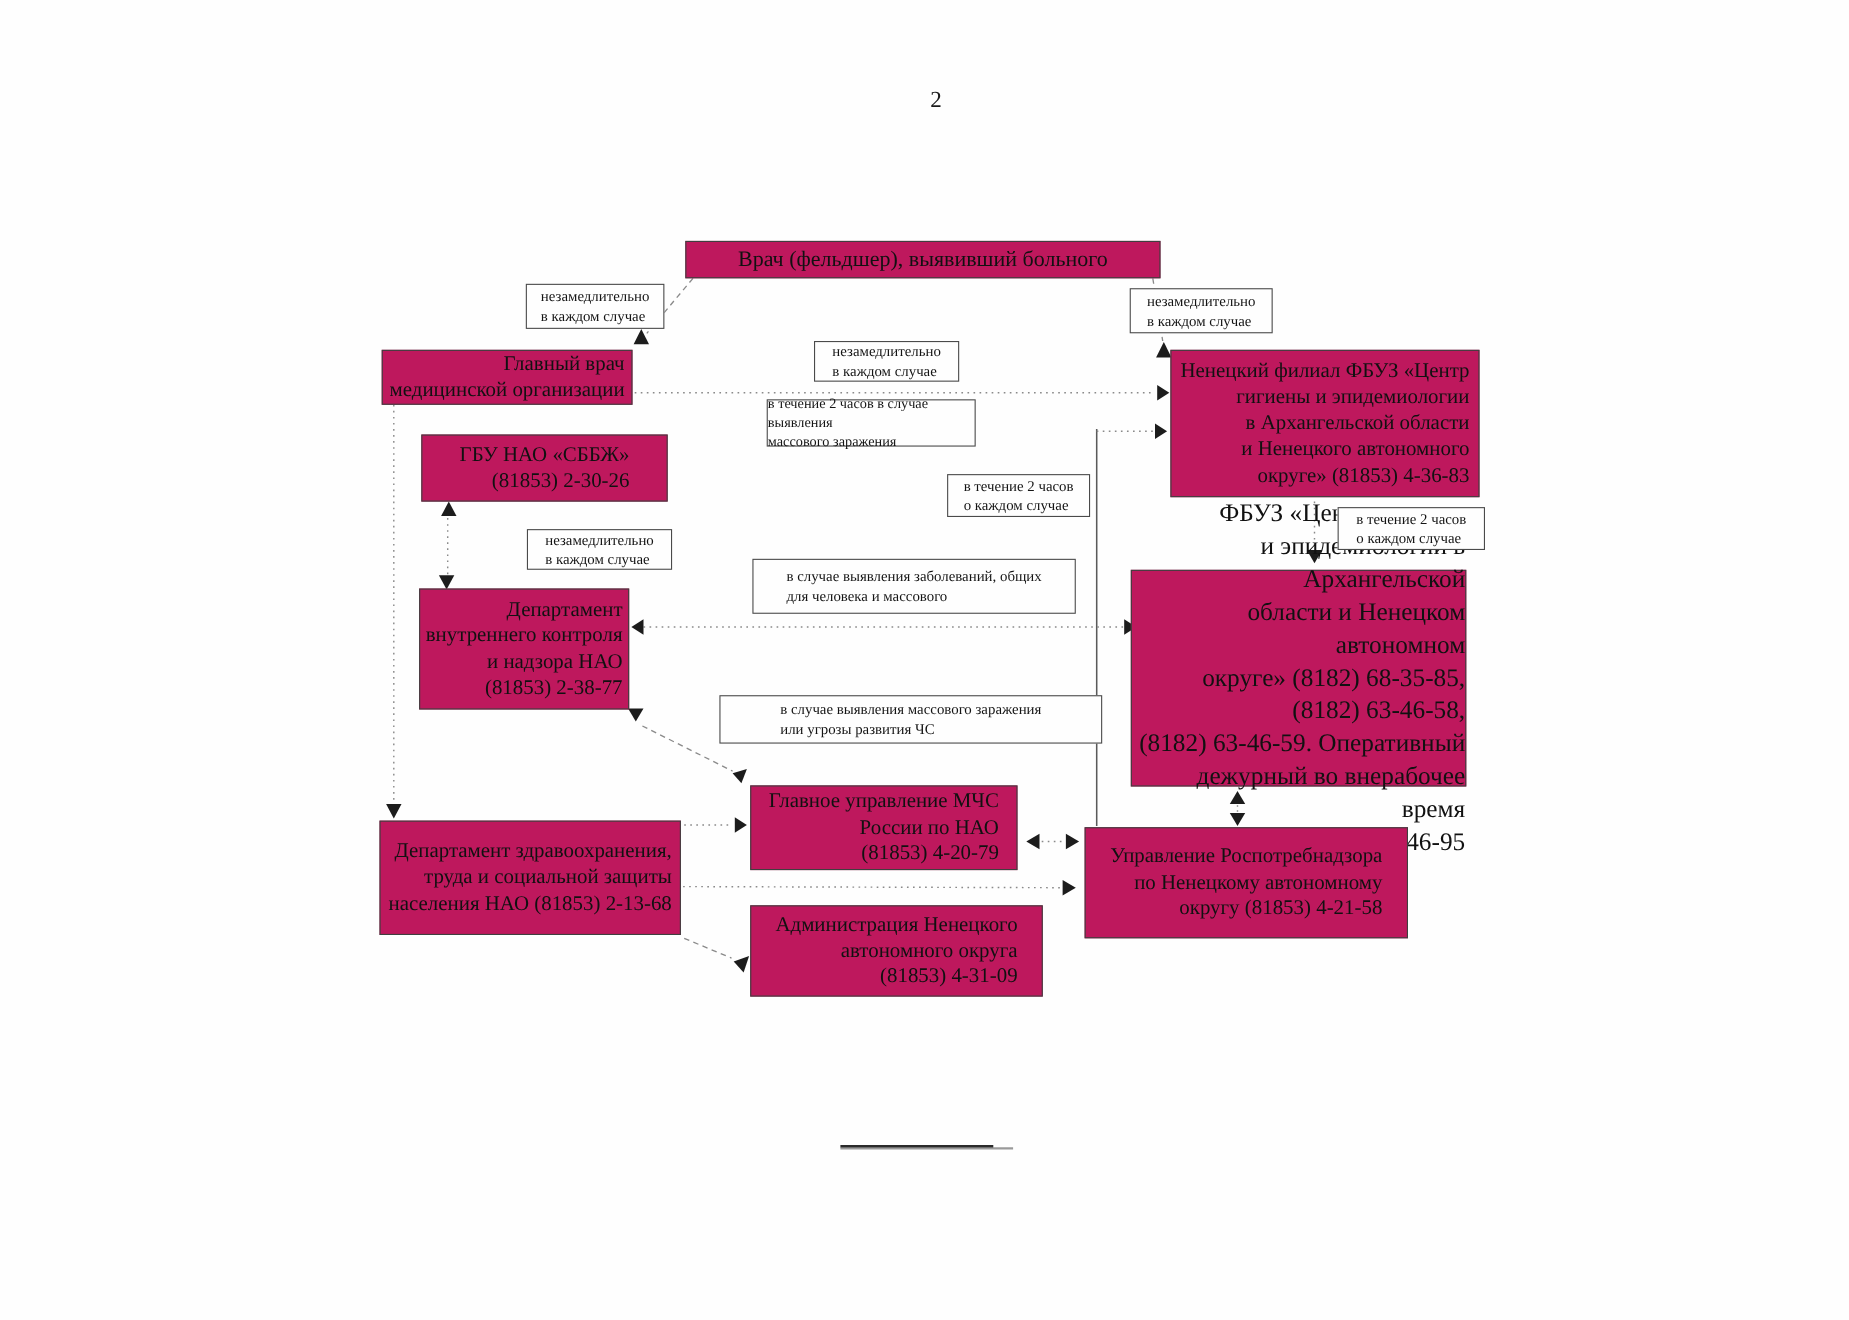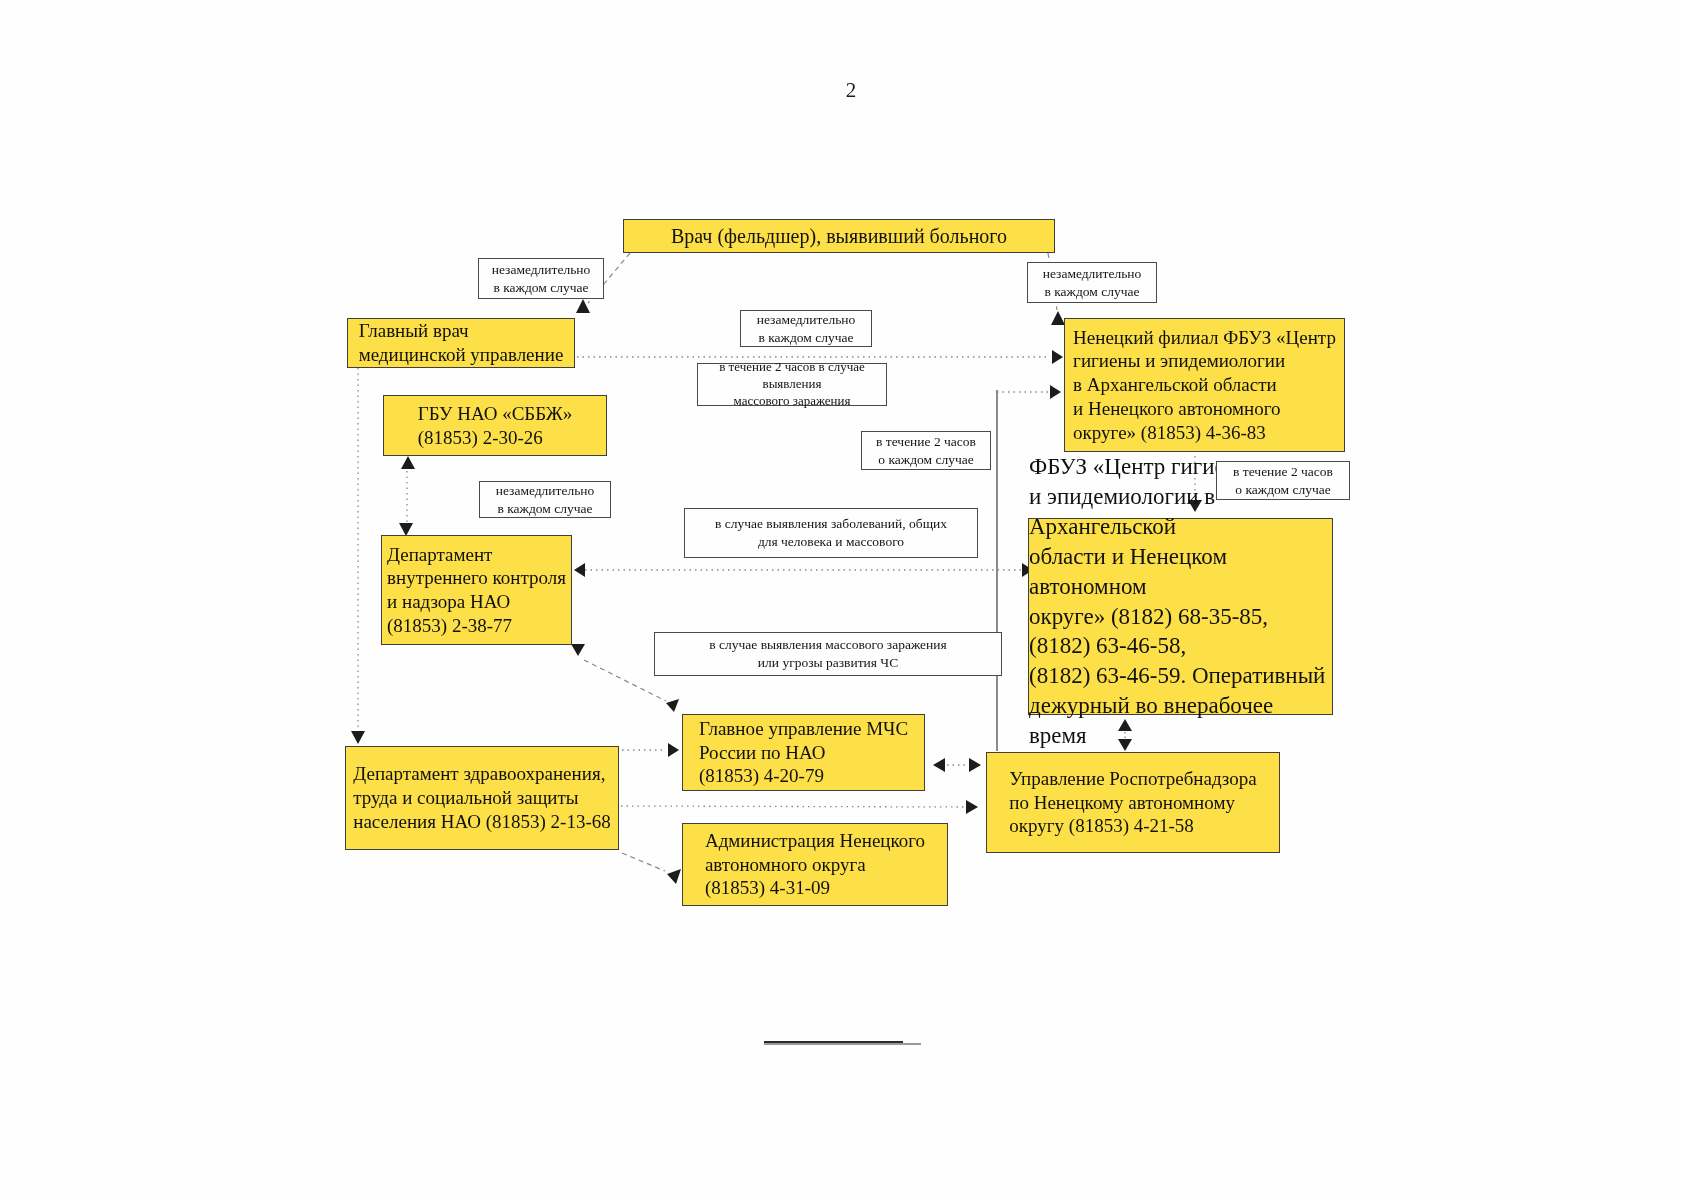--- a/index.html
+++ b/index.html
@@ -11,37 +11,37 @@
     color:#151515;
     overflow:hidden;
   }
   .pagenum{
     position:absolute;left:836px;top:78px;width:30px;
     font-size:21px;text-align:center;color:#1a1a1a;
   }
   .node{
     position:absolute;
     border:1.6px solid #3f3f3f;
-    background:#fde047;
+    background:#be185d;
     display:flex;align-items:center;justify-content:center;
-    text-align:left;
+    text-align:right;
     white-space:pre-line;
     box-sizing:border-box;
     line-height:1.25;
     color:#111;
   }
   .node.big{font-size:19px;}
   .node.doctor{font-size:20px;}
   .node.fbuz{font-size:23px;line-height:1.3;}
   .label{
     position:absolute;
     border:1.1px solid #4a4a4a;
     background:#fefefe;
     display:flex;align-items:center;justify-content:center;
-    text-align:center;
+    text-align:left;
     white-space:pre-line;
     box-sizing:border-box;
     font-size:13.5px;line-height:1.3;
     color:#141414;
   }
   svg{position:absolute;left:0;top:0;}
 </style>
 </head>
 <body>
 
@@ -99,21 +99,21 @@
     <line x1="1195" y1="456" x2="1195" y2="500" stroke="#8a8a8a" stroke-width="1.3" stroke-dasharray="1.5 4"></line>
     <polygon points="1188,500 1202,500 1195,512" fill="#1c1c1c"></polygon>
 
     <line x1="764" y1="1044" x2="921" y2="1044" stroke="#9a9a9a" stroke-width="2"></line>
     <line x1="764" y1="1042" x2="903" y2="1042" stroke="#2b2b2b" stroke-width="2.2"></line>
   </svg>
 
   <div class="node doctor" style="left:623px;top:219px;width:432px;height:34px;">Врач (фельдшер), выявивший больного</div>
 
   <div class="node big" style="left:347px;top:318px;width:228px;height:50px;">Главный врач
-медицинской управление</div>
+медицинской организации</div>
 
   <div class="node big" style="left:383px;top:395px;width:224px;height:61px;">ГБУ НАО «СББЖ»
 (81853) 2-30-26</div>
 
   <div class="node big" style="left:381px;top:535px;width:191px;height:110px;">Департамент
 внутреннего контроля
 и надзора НАО
 (81853) 2-38-77</div>
 
   <div class="node big" style="left:345px;top:746px;width:274px;height:104px;">Департамент здравоохранения,

